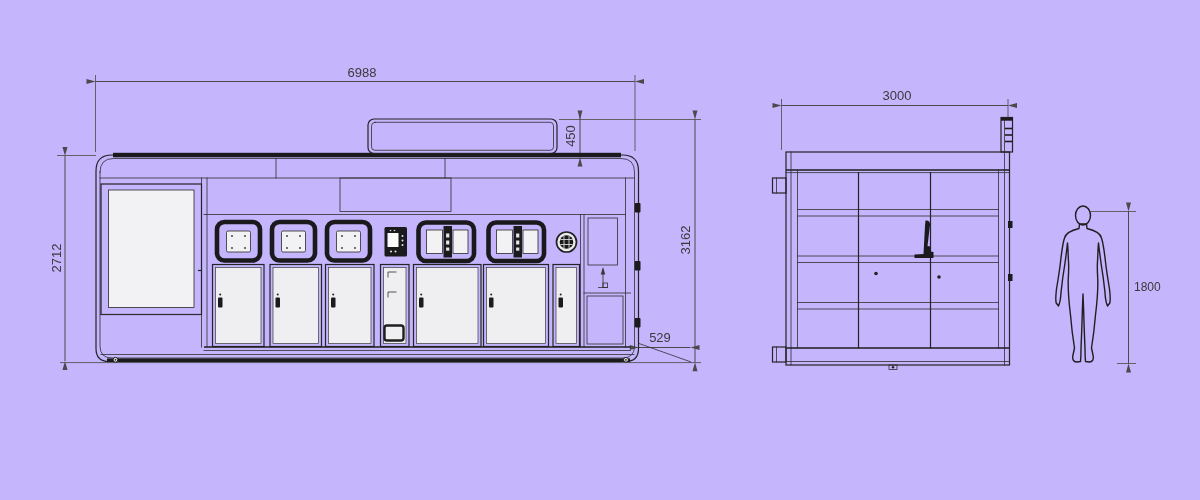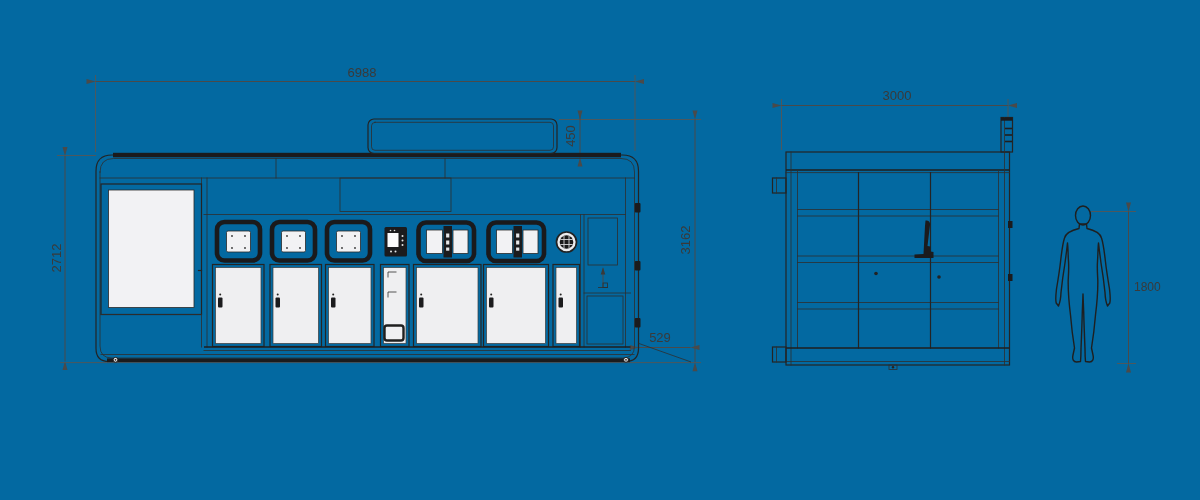--- a/index.html
+++ b/index.html
@@ -1,16 +1,16 @@
 <!DOCTYPE html>
 <html><head>
 <meta charset="utf-8">
 <style>
   html,body{margin:0;padding:0;background:#ebebed;}
-  .stage{position:relative;width:1200px;height:500px;background:#0369a1;overflow:hidden;
+  .stage{position:relative;width:1200px;height:500px;background:#c4b5fd;overflow:hidden;
          font-family:"Liberation Sans",sans-serif;}
   svg{display:block}
   .ln{stroke:#242424;fill:none;stroke-width:1.2;stroke-linecap:square}
   .thin{stroke:#2e2e2e;fill:none;stroke-width:0.8;stroke-linecap:square}
   .thick{stroke:#1f1f1f;fill:none;stroke-width:1.7}
   .dark{fill:#1b1b1d;stroke:none}
   .pane{fill:#f2f2f4;stroke:#2a2a2a;stroke-width:0.8}
   .doorface{fill:#efeff1;stroke:#3a3a3a;stroke-width:0.7}
   .frame{stroke:#1a1a1c;stroke-width:4.6;fill:none}
   .dim{stroke:#4a4a4a;stroke-width:1;fill:none}

